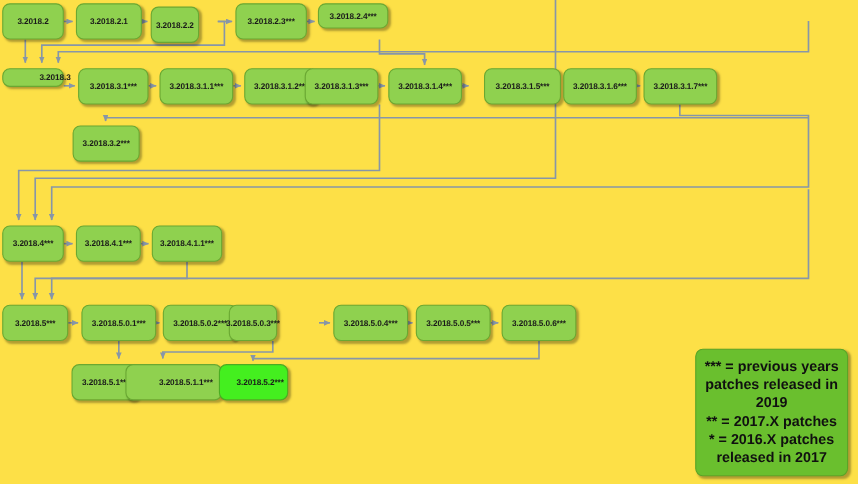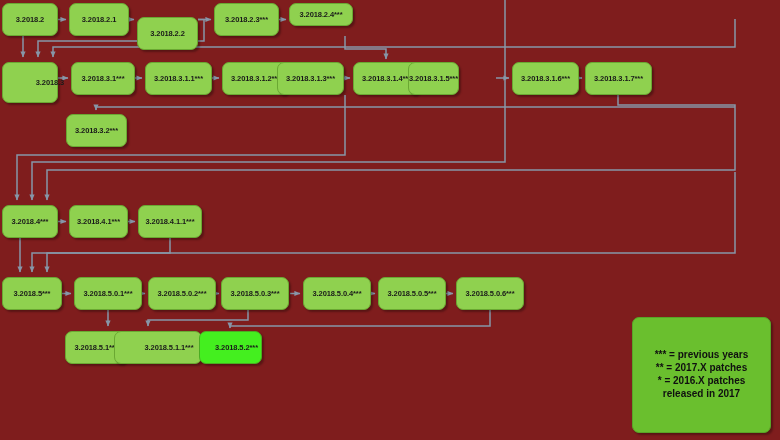--- a/index.html
+++ b/index.html
@@ -8,21 +8,21 @@
     padding: 0;
     background: #ffffff;
   }
   body {
     font-family: "Liberation Sans", sans-serif;
   }
   #canvas {
     position: relative;
     width: 780px;
     height: 440px;
-    background: #7f1d1d;
+    background: #fde047;
     overflow: hidden;
   }
   #edges {
     position: absolute;
     left: 0;
     top: 0;
     width: 780px;
     height: 440px;
     pointer-events: none;
   }
@@ -56,21 +56,21 @@
     background: #6abf2e;
     border: 1.4px solid #59a427;
     border-radius: 7px;
     box-shadow: 2px 2px 2px rgba(0,0,0,0.30);
     display: flex;
     flex-direction: column;
     align-items: center;
     justify-content: center;
     text-align: center;
     color: #101010;
-    font-size: 10px;
+    font-size: 13px;
     font-weight: 700;
     line-height: 1.28;
     padding: 4px 5px;
     z-index: 3;
   }
   .legend span { display: block; width: 100%; }
 </style>
 </head>
 <body>
 
@@ -142,48 +142,48 @@
     </g>
   </svg>
 
   <div id="nodes">
       <div class="node" style="left: 2px; top: 3px; width: 56px; height: 33px;">
         <span>3.2018.2</span>
       </div>
       <div class="node" style="left: 69px; top: 3px; width: 60px; height: 33px;">
         <span>3.2018.2.1</span>
       </div>
-      <div class="node" style="left: 137px; top: 17px; width: 61px; height: 33px;">
+      <div class="node" style="left: 137px; top: 6px; width: 44px; height: 33px;">
         <span>3.2018.2.2</span>
       </div>
       <div class="node" style="left: 214px; top: 3px; width: 65px; height: 33px;">
         <span>3.2018.2.3***</span>
       </div>
       <div class="node" style="left: 289px; top: 3px; width: 64px; height: 23px;">
         <span>3.2018.2.4***</span>
       </div>
-      <div class="node" style="left: 2px; top: 62px; width: 56px; height: 41px; padding-left: 40px;">
+      <div class="node" style="left: 2px; top: 62px; width: 56px; height: 17px; padding-left: 40px;">
         <span>3.2018.3</span>
       </div>
       <div class="node" style="left: 71px; top: 62px; width: 64px; height: 33px;">
         <span>3.2018.3.1***</span>
       </div>
       <div class="node" style="left: 145px; top: 62px; width: 67px; height: 33px;">
         <span>3.2018.3.1.1***</span>
       </div>
       <div class="node" style="left: 222px; top: 62px; width: 67px; height: 33px;">
         <span>3.2018.3.1.2***</span>
       </div>
       <div class="node" style="left: 277px; top: 62px; width: 67px; height: 33px;">
         <span>3.2018.3.1.3***</span>
       </div>
       <div class="node" style="left: 353px; top: 62px; width: 67px; height: 33px;">
         <span>3.2018.3.1.4***</span>
       </div>
-      <div class="node" style="left: 408px; top: 62px; width: 51px; height: 33px;">
+      <div class="node" style="left: 440px; top: 62px; width: 70px; height: 33px;">
         <span>3.2018.3.1.5***</span>
       </div>
       <div class="node" style="left: 512px; top: 62px; width: 67px; height: 33px;">
         <span>3.2018.3.1.6***</span>
       </div>
       <div class="node" style="left: 585px; top: 62px; width: 67px; height: 33px; text-align: right;">
         <span>3.2018.3.1.7***</span>
       </div>
       <div class="node" style="left: 66px; top: 114px; width: 61px; height: 33px;">
         <span>3.2018.3.2***</span>
@@ -199,21 +199,21 @@
       </div>
       <div class="node" style="left: 2px; top: 277px; width: 60px; height: 33px;">
         <span>3.2018.5***</span>
       </div>
       <div class="node" style="left: 74px; top: 277px; width: 68px; height: 33px;">
         <span>3.2018.5.0.1***</span>
       </div>
       <div class="node" style="left: 148px; top: 277px; width: 68px; height: 33px;">
         <span>3.2018.5.0.2***</span>
       </div>
-      <div class="node" style="left: 221px; top: 277px; width: 68px; height: 33px;">
+      <div class="node" style="left: 208px; top: 277px; width: 44px; height: 33px;">
         <span>3.2018.5.0.3***</span>
       </div>
       <div class="node" style="left: 303px; top: 277px; width: 68px; height: 33px;">
         <span>3.2018.5.0.4***</span>
       </div>
       <div class="node" style="left: 378px; top: 277px; width: 68px; height: 33px;">
         <span>3.2018.5.0.5***</span>
       </div>
       <div class="node" style="left: 456px; top: 277px; width: 68px; height: 33px;">
         <span>3.2018.5.0.6***</span>
@@ -224,18 +224,19 @@
       <div class="node" style="left: 114px; top: 331px; width: 88px; height: 33px; padding-left: 22px;">
         <span>3.2018.5.1.1***</span>
       </div>
       <div class="node highlight" style="left: 199px; top: 331px; width: 63px; height: 33px;">
         <span>3.2018.5.2***</span>
       </div>
     </div>
 
   <div class="legend" style="left: 632px; top: 317px; width: 139px; height: 116px;">
     <span>*** = previous years</span>
+    <span>patches released in 2019</span>
     <span>** = 2017.X patches</span>
     <span>* = 2016.X patches</span>
     <span>released in 2017</span>
   </div>
 
 </div>
 
 </body></html>

